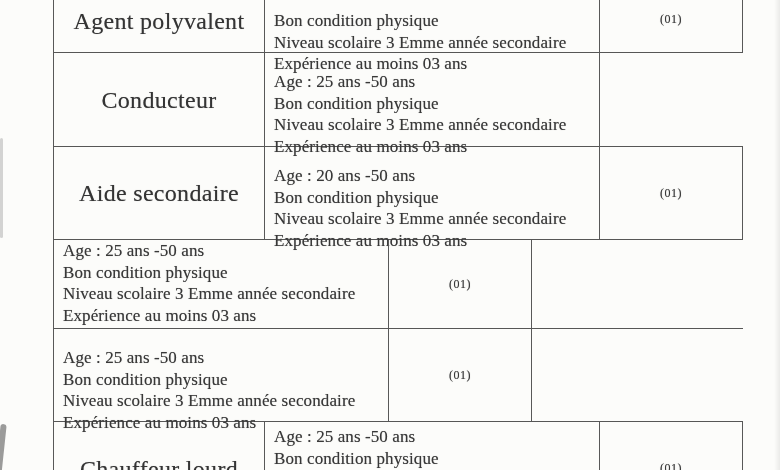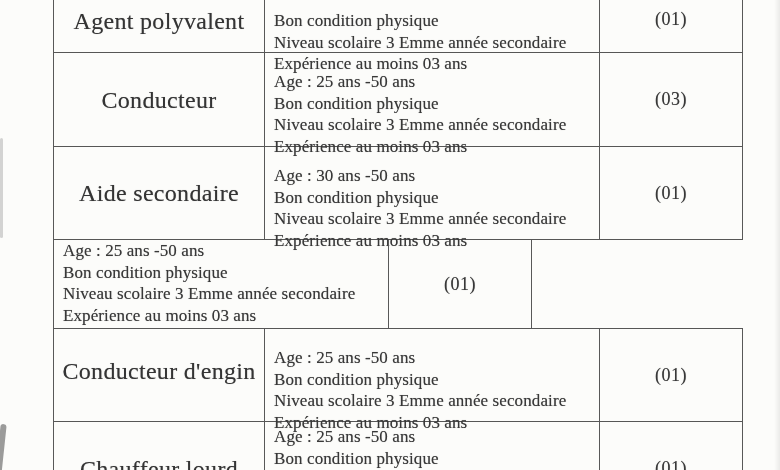--- a/index.html
+++ b/index.html
@@ -54,21 +54,21 @@
     white-space: nowrap;
     letter-spacing: 0.1px;
   }
   .count-cell {
     width: 143px;
     display: flex;
     align-items: center;
     justify-content: center;
   }
   .count {
-    font-size: 18px;
+    font-size: 12px;
     letter-spacing: 0.5px;
   }
   
   .r1 { height: 52px; }
   .r2 { height: 93px; }
   .r3 { height: 92px; }
   .r4 { height: 88px; }
   .r5 { height: 92px; }
   .r6 { height: 93px; }
   
@@ -135,32 +135,29 @@
         <div class="job-title">Conducteur</div>
       </div>
       <div class="cell details-cell">
         <div class="details-block">
           <div class="req-line">Age : 25 ans -50 ans</div>
           <div class="req-line">Bon condition physique</div>
           <div class="req-line">Niveau scolaire 3 Emme année secondaire</div>
           <div class="req-line">Expérience au moins 03 ans</div>
         </div>
       </div>
-      <div class="cell count-cell">
-        <span class="count">(03)</span>
-      </div>
     </div>
 
     <div class="row r3">
       <div class="cell title-cell">
         <div class="job-title">Aide secondaire</div>
       </div>
       <div class="cell details-cell">
         <div class="details-block">
-          <div class="req-line">Age : 30 ans -50 ans</div>
+          <div class="req-line">Age : 20 ans -50 ans</div>
           <div class="req-line">Bon condition physique</div>
           <div class="req-line">Niveau scolaire 3 Emme année secondaire</div>
           <div class="req-line">Expérience au moins 03 ans</div>
         </div>
       </div>
       <div class="cell count-cell">
         <span class="count">(01)</span>
       </div>
     </div>
 
@@ -172,23 +169,20 @@
           <div class="req-line">Niveau scolaire 3 Emme année secondaire</div>
           <div class="req-line">Expérience au moins 03 ans</div>
         </div>
       </div>
       <div class="cell count-cell">
         <span class="count">(01)</span>
       </div>
     </div>
 
     <div class="row r5">
-      <div class="cell title-cell">
-        <div class="job-title">Conducteur d'engin</div>
-      </div>
       <div class="cell details-cell">
         <div class="details-block">
           <div class="req-line">Age : 25 ans -50 ans</div>
           <div class="req-line">Bon condition physique</div>
           <div class="req-line">Niveau scolaire 3 Emme année secondaire</div>
           <div class="req-line">Expérience au moins 03 ans</div>
         </div>
       </div>
       <div class="cell count-cell">
         <span class="count">(01)</span>

